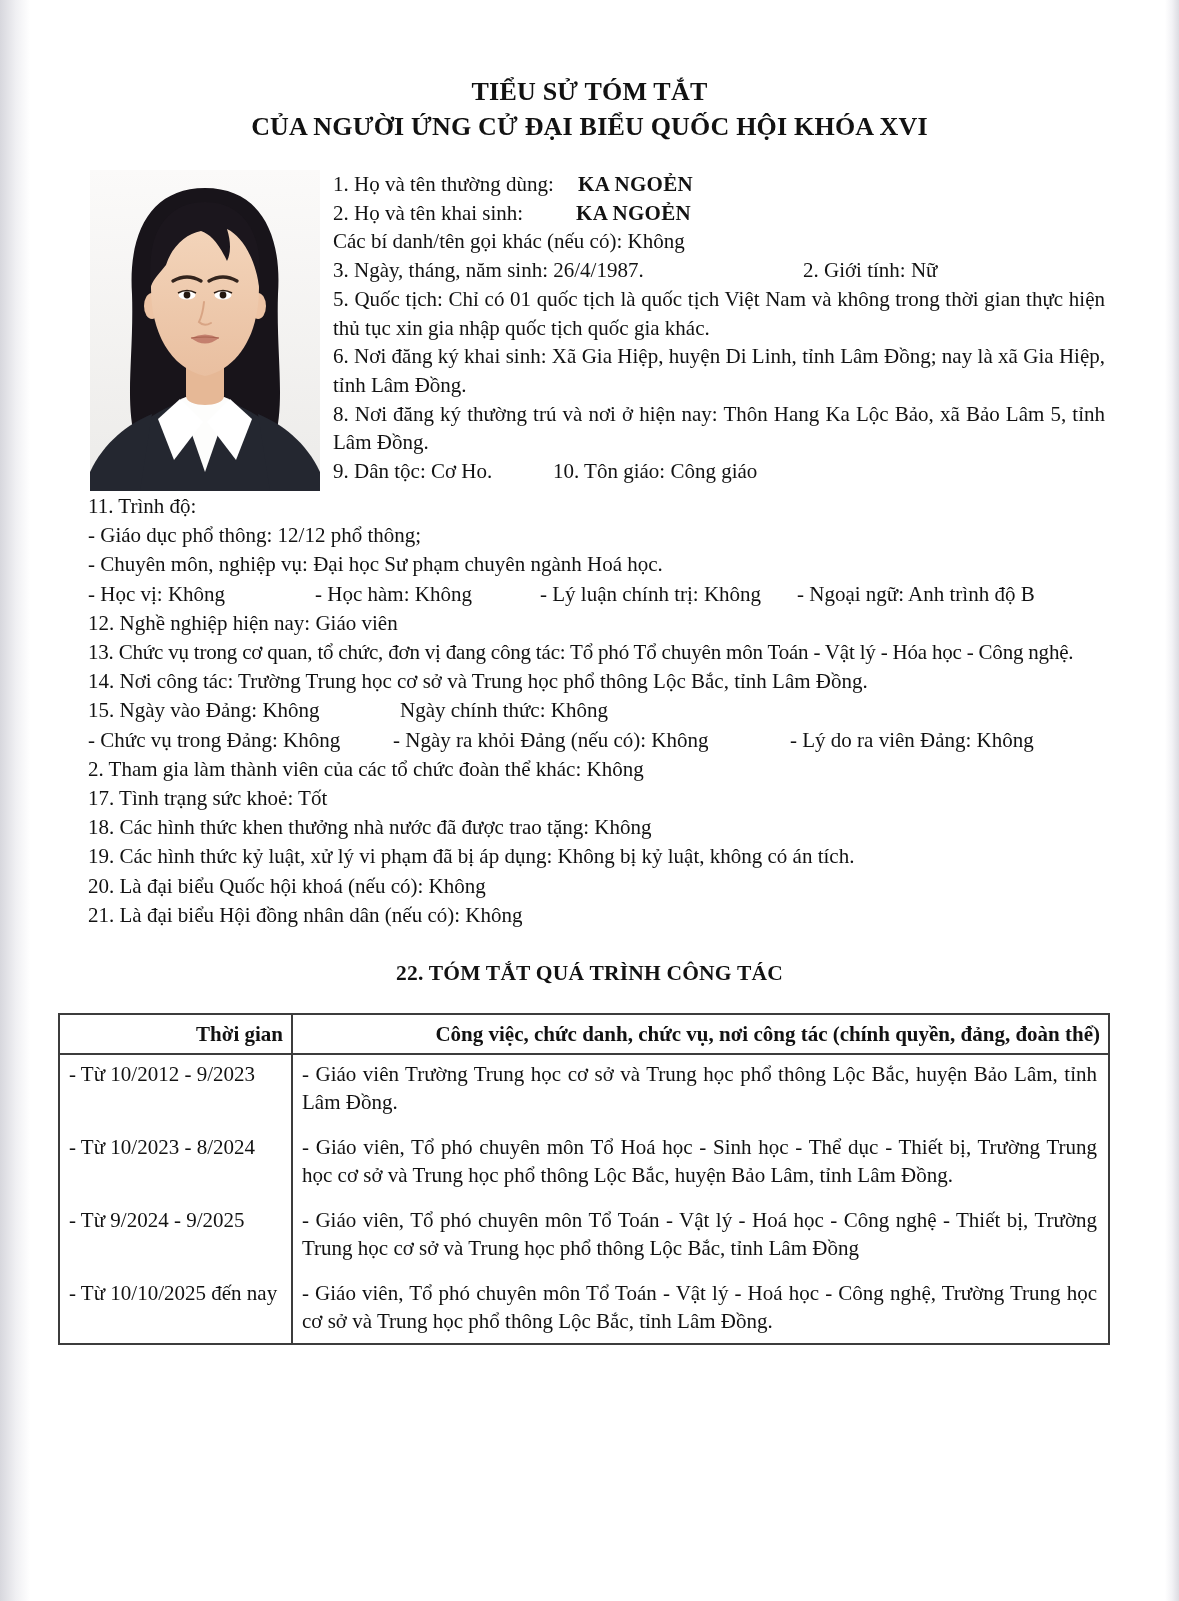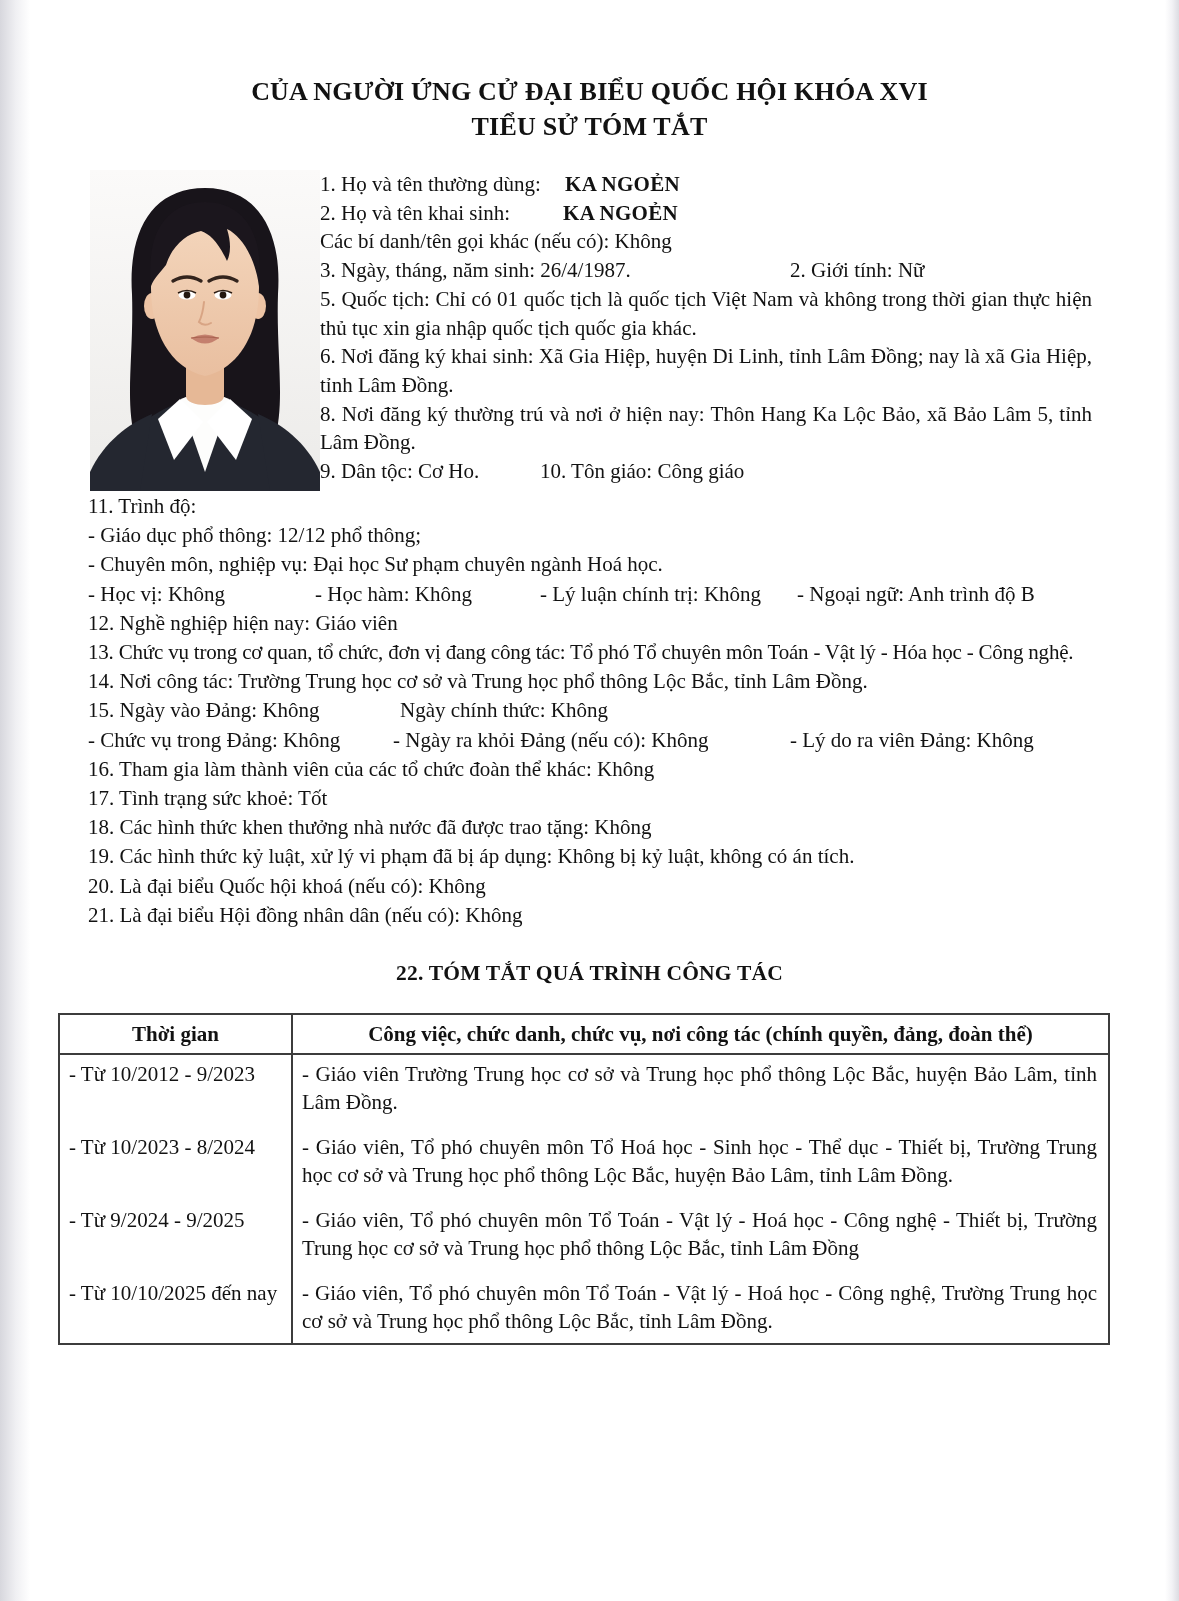--- a/index.html
+++ b/index.html
@@ -10,21 +10,21 @@
     margin:0 auto;
     overflow:hidden;
     font-family:"Liberation Serif","DejaVu Serif",serif;
     color:#121212;
     background:
       linear-gradient(to right,#d7d7dd 0px,#f0f0f3 16px,#ffffff 30px) left/30px 100% no-repeat,
       linear-gradient(to left,#dcdce2 0px,#f2f2f5 7px,#ffffff 14px) right/14px 100% no-repeat,
       #ffffff;
   }
   .titles { padding-top:74px; text-align:center; font-weight:bold; font-size:26px; line-height:35px; letter-spacing:.2px; }
-  .top-section { display:flex; margin:26px 40px 0 90px; }
+  .top-section { display:flex; margin:26px 40px 0 90px; gap:13px; }
   .photo-box { width:230px; height:321px; flex:0 0 auto; }
   .photo-box svg { display:block; width:100%; height:100%; }
   .info { width:772px; font-size:21px; line-height:28.7px; }
   .line { white-space:nowrap; }
   .wrap { white-space:normal; text-align:justify; }
   .lbl-1 { display:inline-block; width:245px; }
   .lbl-2 { display:inline-block; width:243px; }
   .bold-name { font-weight:bold; letter-spacing:.3px; }
   .tab-row { display:flex; white-space:nowrap; }
   .w470 { width:470px; flex:0 0 auto; }
@@ -36,41 +36,41 @@
   .seg-225 { width:225px; flex:0 0 auto; }
   .seg-257 { width:257px; flex:0 0 auto; }
   .seg-312 { width:312px; flex:0 0 auto; }
   .seg-305 { width:305px; flex:0 0 auto; }
   .seg-397 { width:397px; flex:0 0 auto; }
   .tight { letter-spacing:-0.2px; }
   .section-22 { margin-top:31px; text-align:center; font-size:21.5px; font-weight:bold; letter-spacing:.2px; }
   table.career { border-collapse:collapse; margin:27px 0 0 58px; width:1052px; font-size:21px; table-layout:fixed; }
   table.career th {
     border:2px solid #3c3c3c; font-weight:bold; font-size:21px;
-    padding:6px 8px; text-align:center; line-height:26px;
+    padding:6px 8px; text-align:right; line-height:26px;
   }
   table.career col.c-time { width:233px; }
   table.career td {
     border-left:2px solid #3c3c3c; border-right:2px solid #3c3c3c;
     border-top:none; border-bottom:none;
     vertical-align:top; padding:5px 11px 12px 9px; line-height:28px;
   }
   table.career { border:2px solid #3c3c3c; }
   td.cell-time { white-space:nowrap; }
   td.cell-work { text-align:justify; }
   tr.r-last td { padding-bottom:8px; }
 </style>
 </head>
 <body>
 
 <div class="page">
 
   <div class="titles">
+    <div>TIỂU SỬ TÓM TẮT</div>
     <div>CỦA NGƯỜI ỨNG CỬ ĐẠI BIỂU QUỐC HỘI KHÓA XVI</div>
-    <div>TIỂU SỬ TÓM TẮT</div>
   </div>
 
   <div class="top-section">
 
     <div class="photo-box">
       <svg viewBox="0 0 230 321" xmlns="http://www.w3.org/2000/svg" aria-hidden="true">
         <defs>
           <linearGradient id="bgG" x1="0" y1="0" x2="0" y2="1">
             <stop offset="0" stop-color="#fbfaf9"></stop>
               <stop offset="1" stop-color="#ecebe9"></stop>
@@ -155,21 +155,21 @@
     <div>14. Nơi công tác: Trường Trung học cơ sở và Trung học phổ thông Lộc Bắc, tỉnh Lâm Đồng.</div>
     <div class="tab-row">
       <span class="seg-312">15. Ngày vào Đảng: Không</span>
         <span>Ngày chính thức: Không</span>
     </div>
     <div class="tab-row">
       <span class="seg-305">- Chức vụ trong Đảng: Không</span>
         <span class="seg-397">- Ngày ra khỏi Đảng (nếu có): Không</span>
         <span>- Lý do ra viên Đảng: Không</span>
     </div>
-    <div>16. Tham gia làm thành viên của các tổ chức đoàn thể khác: Không</div>
+    <div>2. Tham gia làm thành viên của các tổ chức đoàn thể khác: Không</div>
     <div>17. Tình trạng sức khoẻ: Tốt</div>
     <div>18. Các hình thức khen thưởng nhà nước đã được trao tặng: Không</div>
     <div>19. Các hình thức kỷ luật, xử lý vi phạm đã bị áp dụng: Không bị kỷ luật, không có án tích.</div>
     <div>20. Là đại biểu Quốc hội khoá (nếu có): Không</div>
     <div>21. Là đại biểu Hội đồng nhân dân (nếu có): Không</div>
   </div>
 
   <div class="section-22">22. TÓM TẮT QUÁ TRÌNH CÔNG TÁC</div>
 
   <table class="career">

